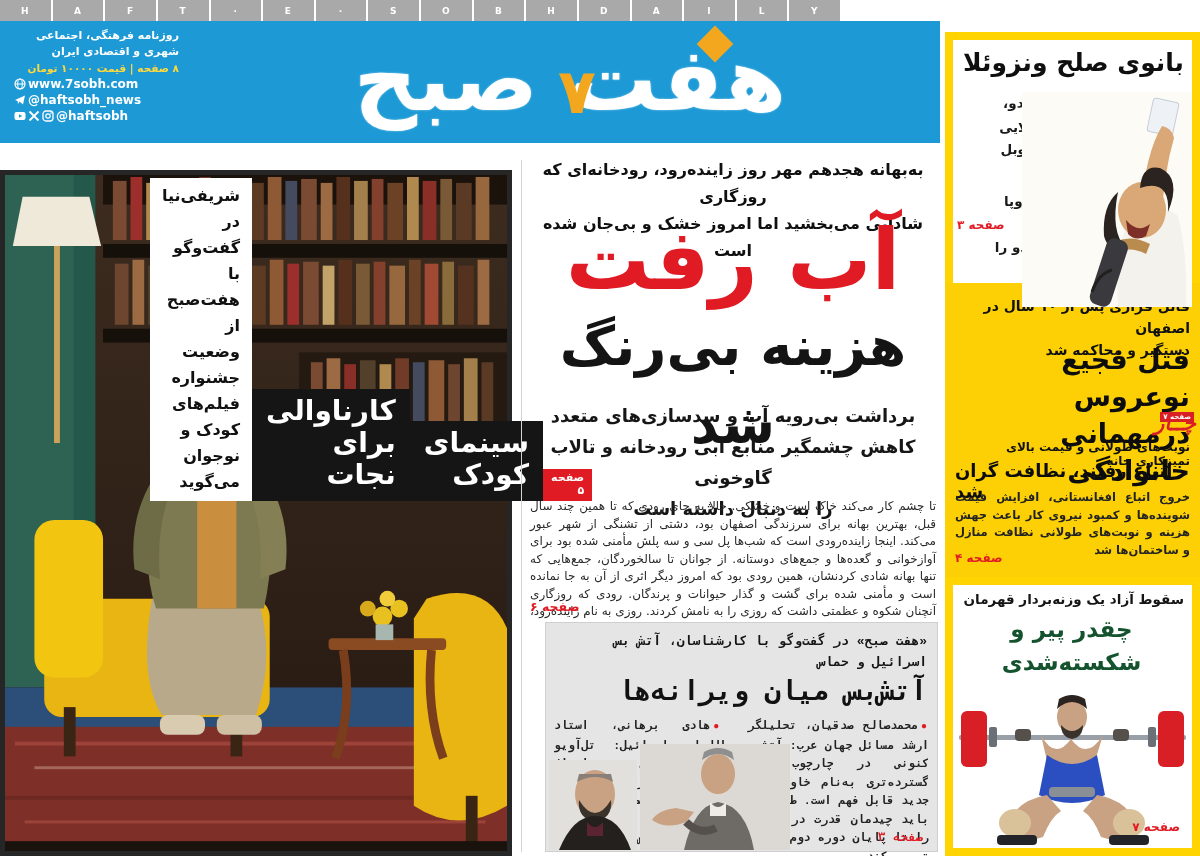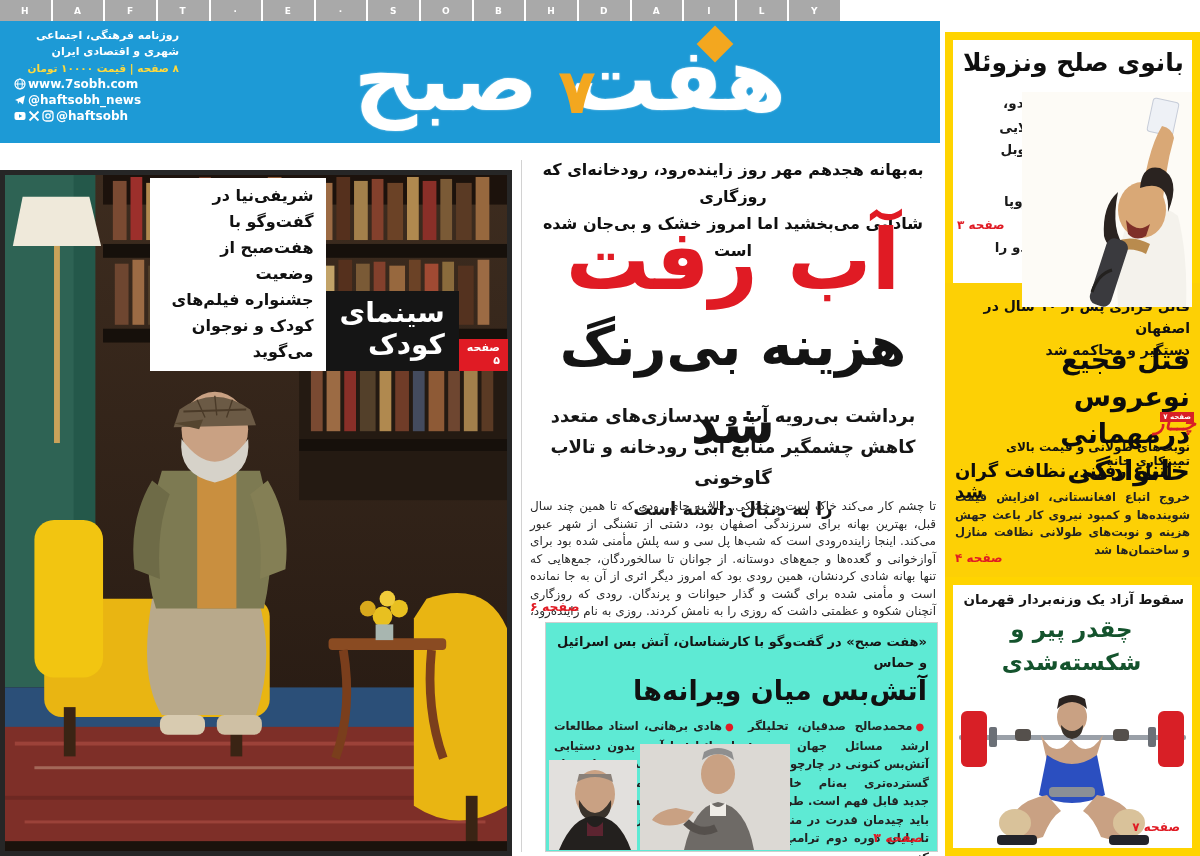--- a/index.html
+++ b/index.html
@@ -53,21 +53,21 @@
     font-size:84px; font-weight:bold; color:#e01b24; line-height:100px; letter-spacing:-2px; }
   #lead-black { position:absolute; left:528px; top:308px; width:410px; text-align:center; direction:rtl;
     font-size:54px; font-weight:bold; color:#141414; line-height:78px; letter-spacing:-2px; }
   #lead-subhead { position:absolute; left:528px; top:400px; width:410px; text-align:center; direction:rtl;
     font-size:18px; font-weight:bold; color:#161616; line-height:31px; }
   #lead-body { position:absolute; left:530px; top:498px; width:406px; direction:rtl; text-align:justify;
     font-size:12px; color:#2a2a2a; line-height:17.5px; }
   #lead-page { position:absolute; left:530px; top:599px; font-size:12.5px; font-weight:bold; color:#e01b24; direction:rtl; }
 
   
-  #ceasefire-box { position:absolute; left:545px; top:622px; width:393px; height:230px; border:1px solid #cfcfcf; background:#5eead4; }
+  #ceasefire-box { position:absolute; left:545px; top:622px; width:393px; height:230px; border:1px solid #cfcfcf; background:#e5e5e5;font-family:Liberation Mono, monospace; }
   #ceasefire-kicker { position:absolute; right:10px; top:8px; width:375px; text-align:right; direction:rtl;
     font-size:13px; font-weight:bold; color:#151515; line-height:21px; }
   #ceasefire-headline { position:absolute; right:10px; top:52px; width:375px; text-align:right; direction:rtl;
     font-size:27px; font-weight:bold; color:#111; letter-spacing:-1px; }
   .quote-col { position:absolute; top:94px; width:181px; direction:rtl; text-align:justify;
     font-size:11.5px; font-weight:bold; color:#222; line-height:18.5px; }
   #quote-right { right:8px; }
   #quote-left { left:8px; }
   .red-dot { color:#e01b24; font-size:10px; margin-left:3px; }
   #ceasefire-page { position:absolute; right:14px; bottom:6px; font-size:12.5px; font-weight:bold; color:#e01b24; direction:rtl; }
@@ -313,20 +313,21 @@
 
       <rect x="0" y="676" width="512" height="10" fill="#1a120c"></rect>
     </svg>
   </div>
 
   <div id="interview-overlay">
     <div id="interview-kicker">
       <div>شریفی‌نیا در گفت‌وگو با هفت‌صبح از وضعیت</div>
       <div>جشنواره فیلم‌های کودک و نوجوان می‌گوید</div>
     </div>
+    <span class="blackline">کارناوالی برای نجات</span>
     <span class="blackline">سینمای کودک</span>
     <span id="interview-page">صفحه ۵</span>
   </div>
 
   <div id="v-rule"></div>
 
   <div id="lead-kicker">
     <div>به‌بهانه هجدهم مهر روز زاینده‌رود، رودخانه‌ای که روزگاری</div>
     <div>شادابی می‌بخشید اما امروز خشک و بی‌جان شده است</div>
   </div>

